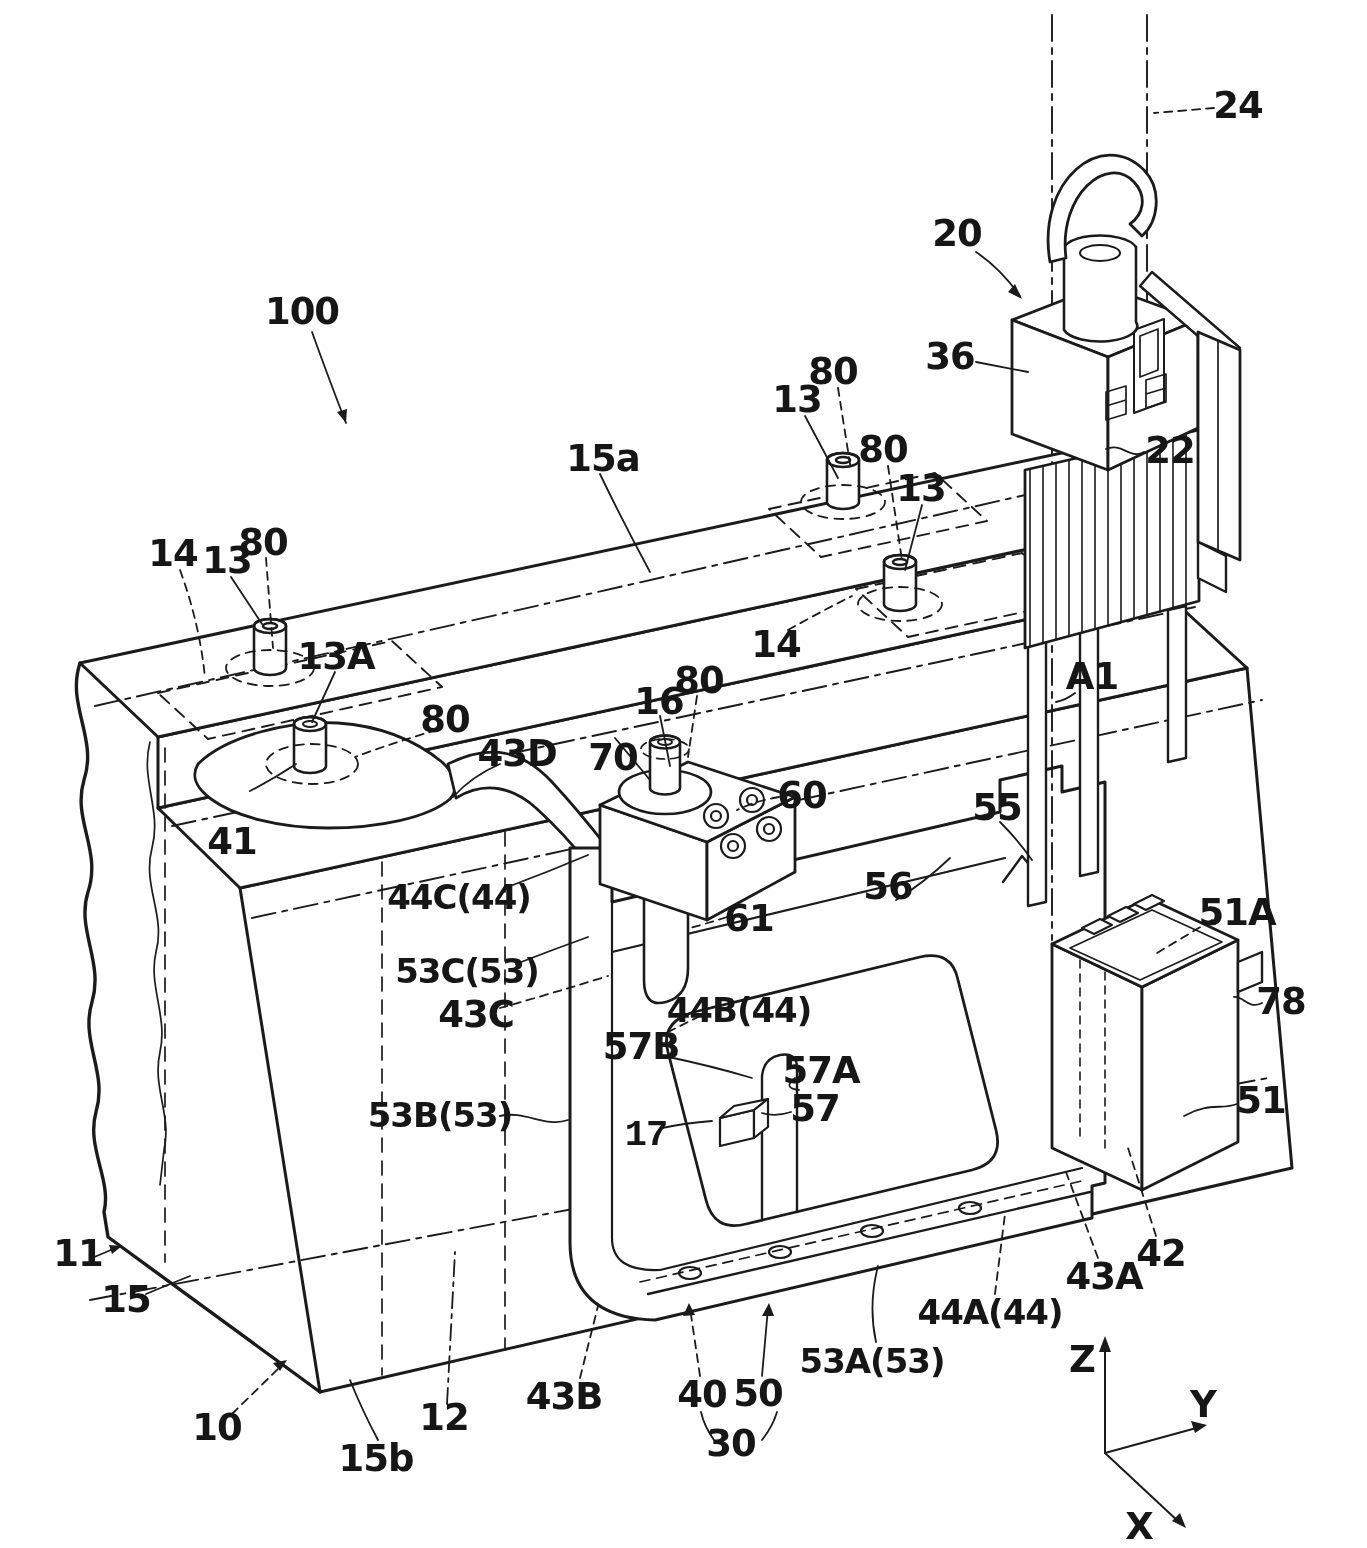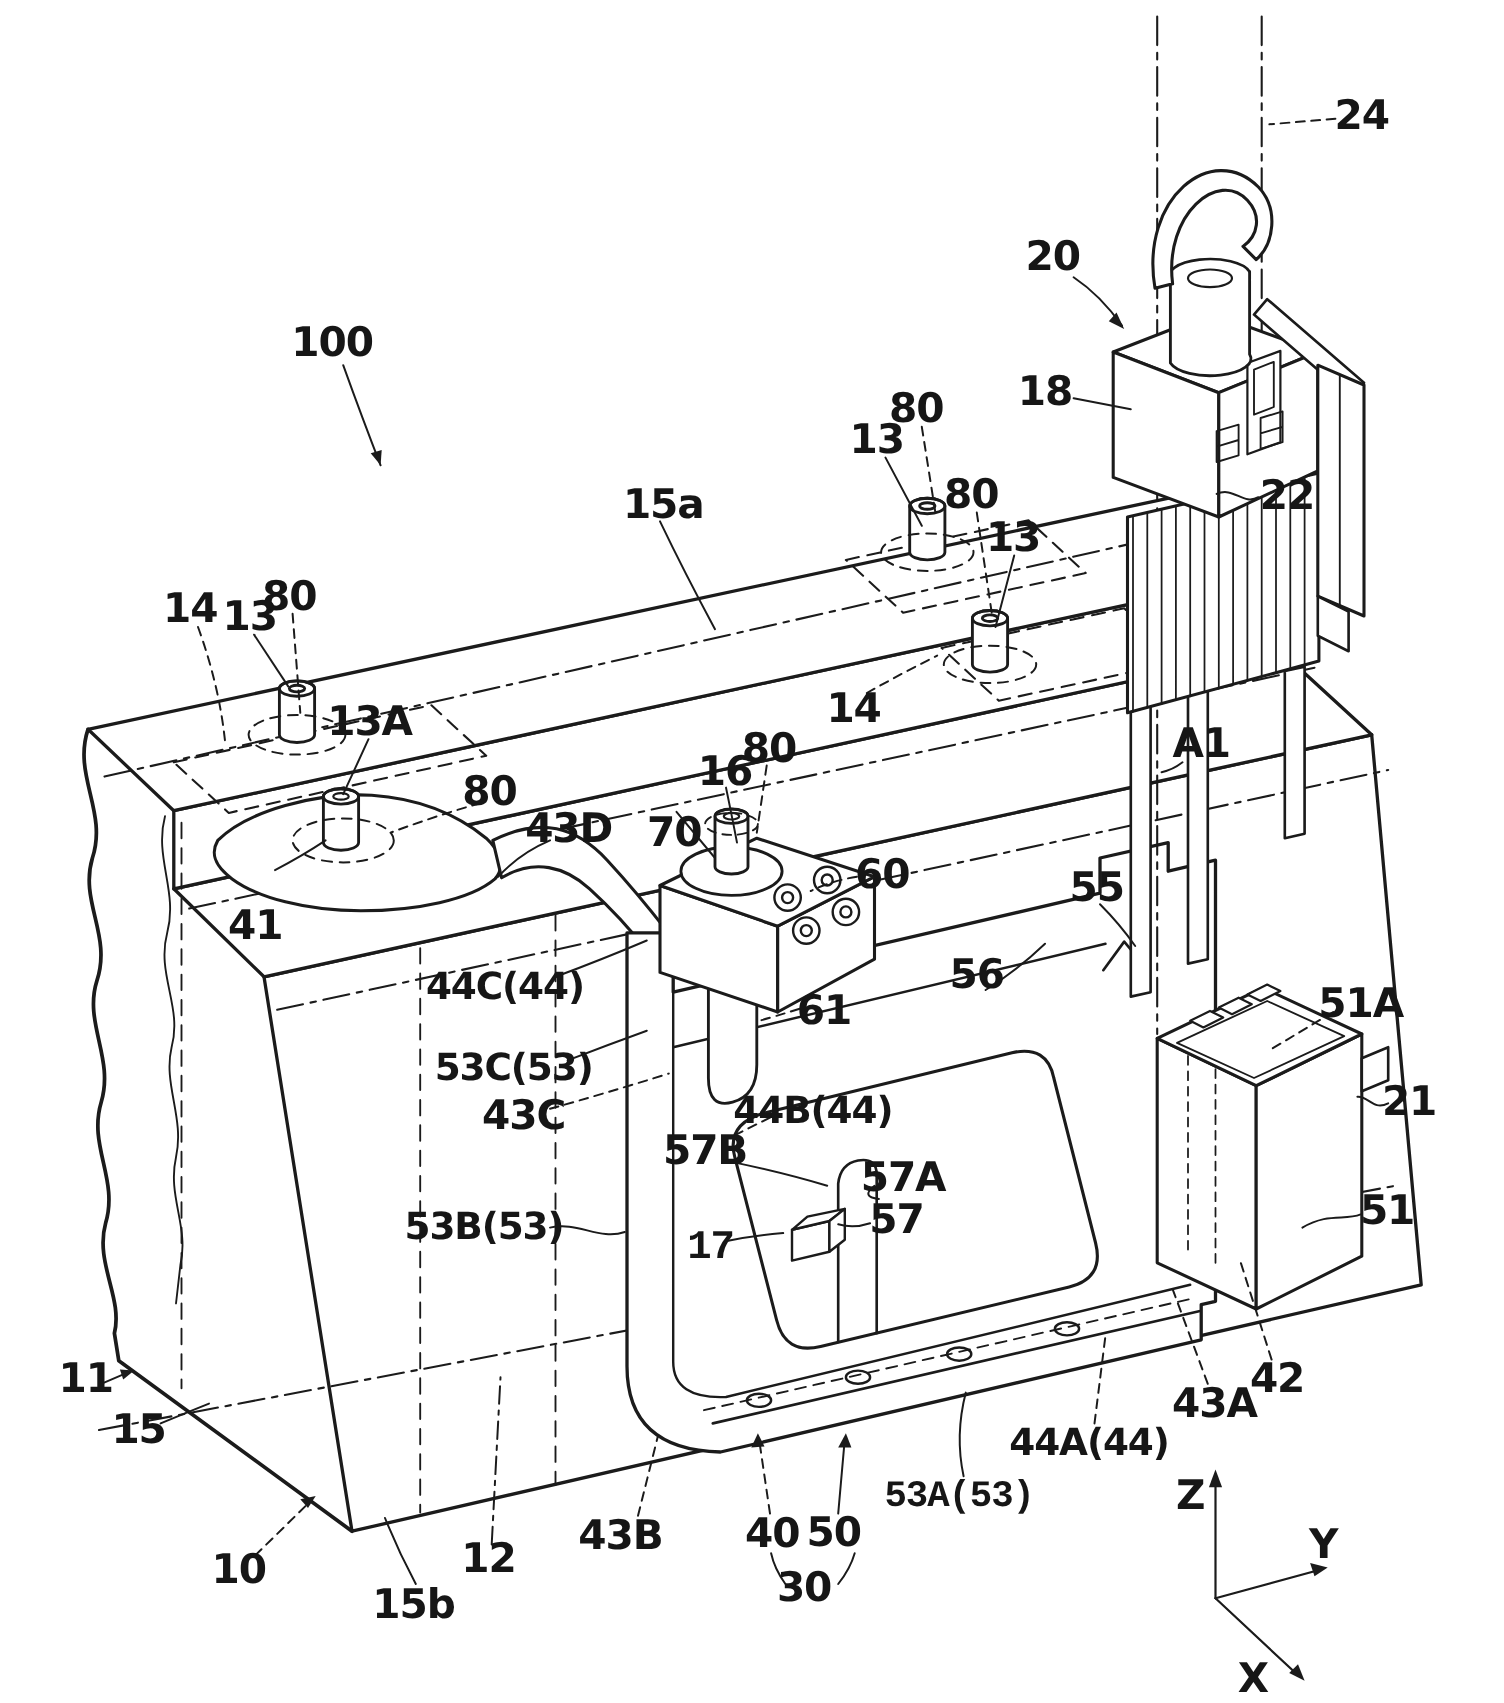--- a/index.html
+++ b/index.html
@@ -263,21 +263,21 @@
     <polygon points="1207,1425 1191,1421 1195,1433" fill="#1b1b1b" stroke="none"></polygon>
     <path d="M1105,1453 L1180,1523"></path>
     <polygon points="1186,1528 1172,1521 1180,1513" fill="#1b1b1b" stroke="none"></polygon>
   </g>
 </svg>
 
 <div class="labels" id="labels">
       <div class="fig-label" style="left: 302px; top: 311px;">100</div>
       <div class="fig-label" style="left: 1238px; top: 105px;">24</div>
       <div class="fig-label" style="left: 957px; top: 233px;">20</div>
-      <div class="fig-label" style="left: 950px; top: 356px;">18</div>
+      <div class="fig-label" style="left: 950px; top: 356px;">36</div>
       <div class="fig-label" style="left: 1170px; top: 450px;">22</div>
       <div class="fig-label" style="left: 797px; top: 399px;">13</div>
       <div class="fig-label" style="left: 833px; top: 371px;">80</div>
       <div class="fig-label" style="left: 883px; top: 449px;">80</div>
       <div class="fig-label" style="left: 921px; top: 488px;">13</div>
       <div class="fig-label" style="left: 603px; top: 458px;">15a</div>
       <div class="fig-label" style="left: 173px; top: 553px;">14</div>
       <div class="fig-label" style="left: 227px; top: 560px;">13</div>
       <div class="fig-label" style="left: 263px; top: 542px;">80</div>
       <div class="fig-label" style="left: 336px; top: 656px;">13A</div>
@@ -286,41 +286,41 @@
       <div class="fig-label" style="left: 517px; top: 753px;">43D</div>
       <div class="fig-label" style="left: 613px; top: 723px; margin-top: 34px;">70</div>
       <div class="fig-label" style="left: 659px; top: 701px;">16</div>
       <div class="fig-label" style="left: 699px; top: 680px;">80</div>
       <div class="fig-label" style="left: 776px; top: 644px;">14</div>
       <div class="fig-label" style="left: 802px; top: 795px;">60</div>
       <div class="fig-label" style="left: 997px; top: 807px;">55</div>
       <div class="fig-label" style="left: 888px; top: 886px;">56</div>
       <div class="fig-label" style="left: 749px; top: 918px;">61</div>
       <div class="fig-label" style="left: 1237px; top: 912px;">51A</div>
-      <div class="fig-label" style="left: 1281px; top: 1001px;">21</div>
+      <div class="fig-label" style="left: 1281px; top: 1001px;">78</div>
       <div class="fig-label" style="left: 1261px; top: 1100px;">51</div>
       <div class="fig-label small" style="left: 459px; top: 897px;">44C(44)</div>
       <div class="fig-label small" style="left: 467px; top: 971px;">53C(53)</div>
       <div class="fig-label" style="left: 476px; top: 1014px;">43C</div>
       <div class="fig-label small" style="left: 739px; top: 1010px;">44B(44)</div>
       <div class="fig-label" style="left: 641px; top: 1046px;">57B</div>
       <div class="fig-label" style="left: 821px; top: 1070px;">57A</div>
       <div class="fig-label" style="left: 815px; top: 1108px;">57</div>
       <div class="fig-label" style="left: 646px; top: 1135px; font-family: Liberation Mono, monospace;">17</div>
       <div class="fig-label small" style="left: 440px; top: 1115px;">53B(53)</div>
       <div class="fig-label" style="left: 78px; top: 1253px;">11</div>
       <div class="fig-label" style="left: 126px; top: 1299px;">15</div>
       <div class="fig-label" style="left: 217px; top: 1427px;">10</div>
       <div class="fig-label" style="left: 376px; top: 1458px;">15b</div>
       <div class="fig-label" style="left: 444px; top: 1417px;">12</div>
       <div class="fig-label" style="left: 564px; top: 1396px;">43B</div>
       <div class="fig-label" style="left: 702px; top: 1394px;">40</div>
       <div class="fig-label" style="left: 758px; top: 1393px;">50</div>
       <div class="fig-label" style="left: 731px; top: 1443px;">30</div>
-      <div class="fig-label small" style="left: 872px; top: 1361px; font-family: Liberation Mono, monospace;">53A(53)</div>
+      <div class="fig-label small" style="left: 872px; top: 1361px;">53A(53)</div>
       <div class="fig-label small" style="left: 990px; top: 1312px;">44A(44)</div>
       <div class="fig-label" style="left: 1104px; top: 1276px;">43A</div>
       <div class="fig-label" style="left: 1161px; top: 1253px;">42</div>
       <div class="fig-label" style="left: 1092px; top: 676px;">A1</div>
       <div class="fig-label" style="left: 1082px; top: 1359px;">Z</div>
       <div class="fig-label" style="left: 1203px; top: 1404px;">Y</div>
       <div class="fig-label" style="left: 1139px; top: 1526px;">X</div>
     </div>
 
 </div>

